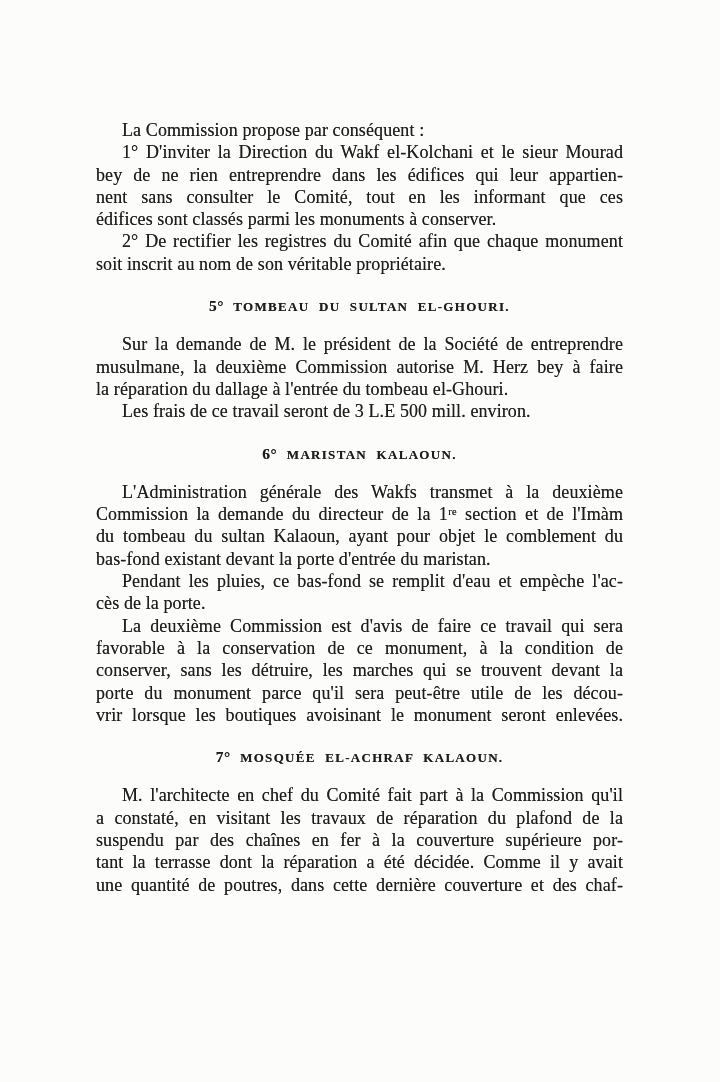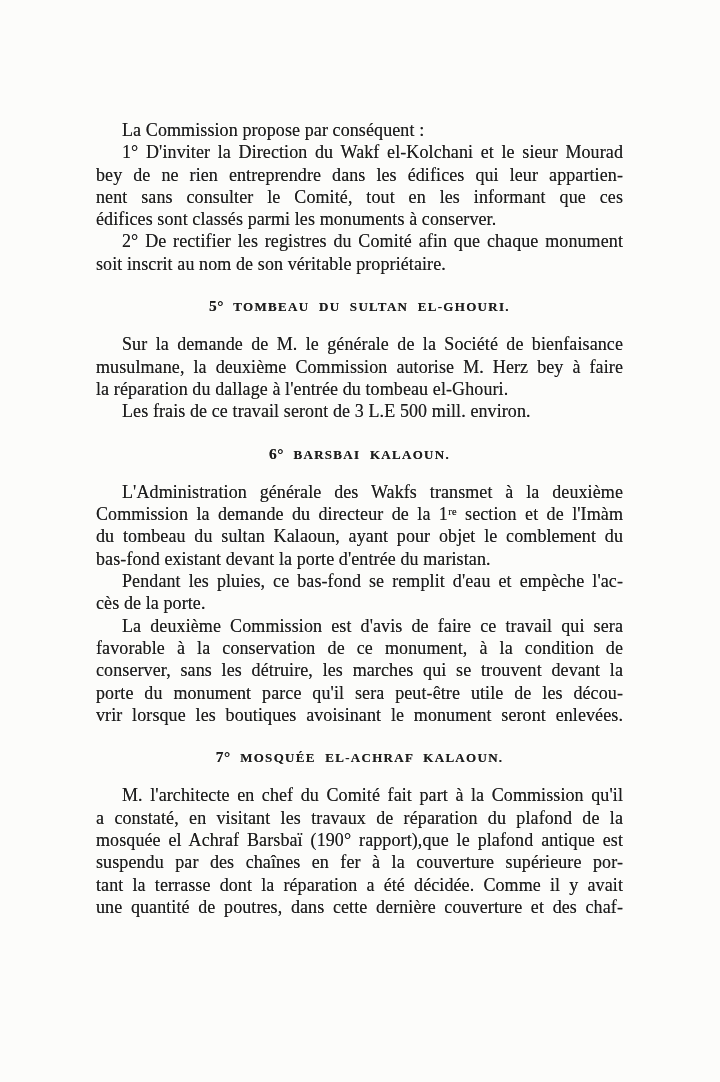--- a/index.html
+++ b/index.html
@@ -75,37 +75,36 @@
 <div class="page" style="--paper: #fcfcfa; --ink: #1d1d1d;">
   <div class="text-block">
       <div class="line indent">La Commission propose par conséquent :</div>
       <div class="line j indent">1° D'inviter la Direction du Wakf el-Kolchani et le sieur Mourad</div>
       <div class="line j">bey de ne rien entreprendre dans les édifices qui leur appartien-</div>
       <div class="line j">nent sans consulter le Comité, tout en les informant que ces</div>
       <div class="line">édifices sont classés parmi les monuments à conserver.</div>
       <div class="line j indent">2° De rectifier les registres du Comité afin que chaque monument</div>
       <div class="line">soit inscrit au nom de son véritable propriétaire.</div>
       <div class="heading"><span class="hnum">5°</span><span class="htitle"> TOMBEAU DU SULTAN EL-GHOURI.</span></div>
-      <div class="line j indent">Sur la demande de M. le générale de la Société de bienfaisance</div>
+      <div class="line j indent">Sur la demande de M. le président de la Société de entreprendre</div>
       <div class="line j">musulmane, la deuxième Commission autorise M. Herz bey à faire</div>
       <div class="line">la réparation du dallage à l'entrée du tombeau el-Ghouri.</div>
       <div class="line indent">Les frais de ce travail seront de 3 L.E 500 mill. environ.</div>
-      <div class="heading"><span class="hnum">6°</span><span class="htitle"> BARSBAI KALAOUN.</span></div>
+      <div class="heading"><span class="hnum">6°</span><span class="htitle"> MARISTAN KALAOUN.</span></div>
       <div class="line j indent">L'Administration générale des Wakfs transmet à la deuxième</div>
       <div class="line j">Commission la demande du directeur de la 1ʳᵉ section et de l'Imàm</div>
       <div class="line j">du tombeau du sultan Kalaoun, ayant pour objet le comblement du</div>
       <div class="line">bas-fond existant devant la porte d'entrée du maristan.</div>
       <div class="line j indent">Pendant les pluies, ce bas-fond se remplit d'eau et empèche l'ac-</div>
       <div class="line">cès de la porte.</div>
       <div class="line j indent">La deuxième Commission est d'avis de faire ce travail qui sera</div>
       <div class="line j">favorable à la conservation de ce monument, à la condition de</div>
       <div class="line j">conserver, sans les détruire, les marches qui se trouvent devant la</div>
       <div class="line j">porte du monument parce qu'il sera peut-être utile de les décou-</div>
       <div class="line j">vrir lorsque les boutiques avoisinant le monument seront enlevées.</div>
       <div class="heading"><span class="hnum">7°</span><span class="htitle"> MOSQUÉE EL-ACHRAF KALAOUN.</span></div>
       <div class="line j indent">M. l'architecte en chef du Comité fait part à la Commission qu'il</div>
       <div class="line j">a constaté, en visitant les travaux de réparation du plafond de la</div>
-      <div class="line j">mosquée el Achraf Barsbaï (190° rapport),que le plafond antique est</div>
       <div class="line j">suspendu par des chaînes en fer à la couverture supérieure por-</div>
       <div class="line j">tant la terrasse dont la réparation a été décidée. Comme il y avait</div>
       <div class="line j">une quantité de poutres, dans cette dernière couverture et des chaf-</div>
     </div>
 </div>
 
 </body></html>

